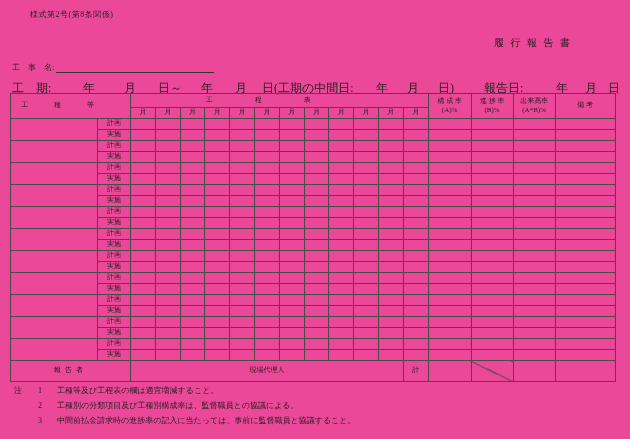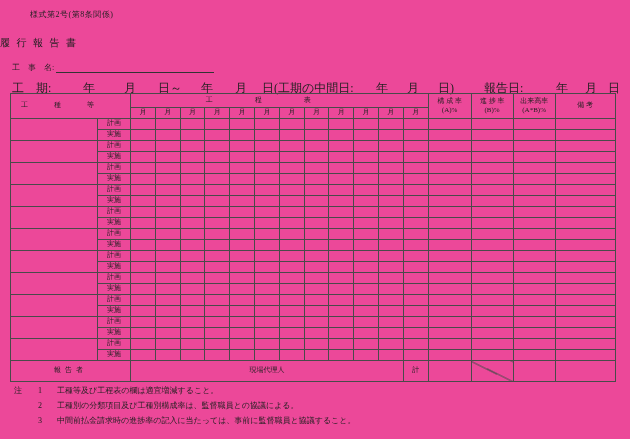--- a/index.html
+++ b/index.html
@@ -6,21 +6,21 @@
   html,body { background:#ffffff; }
   body {
     width:630px; height:439px;
     font-family:"Liberation Serif","DejaVu Serif",serif;
     color:#1f1f1f;
   }
   .page { position:relative; width:630px; height:439px; background:#ec4899; overflow:hidden; }
 
   .form-number { position:absolute; left:30px; top:9px; font-size:8px; letter-spacing:0.5px; }
 
-  .title { position:absolute; left:0; top:36px; width:572px; text-align:left; font-size:10px; letter-spacing:2px; }
+  .title { position:absolute; left:0; top:36px; width:572px; text-align:right; font-size:10px; letter-spacing:2px; }
 
   .name-line { position:absolute; left:12px; top:62px; font-size:8px; }
   .name-underline { display:inline-block; width:158px; height:9px; border-bottom:0.8px solid #333; margin-left:2px; vertical-align:bottom; }
 
   .period-line { position:absolute; left:0; top:80px; width:630px; height:11px; font-size:12px; }
   .period-line span { position:absolute; top:0; white-space:nowrap; }
   .p-label       { left:12px; }
   .p-syear       { left:83px; }
   .p-smonth      { left:124px; }
   .p-sday        { left:158px; }

